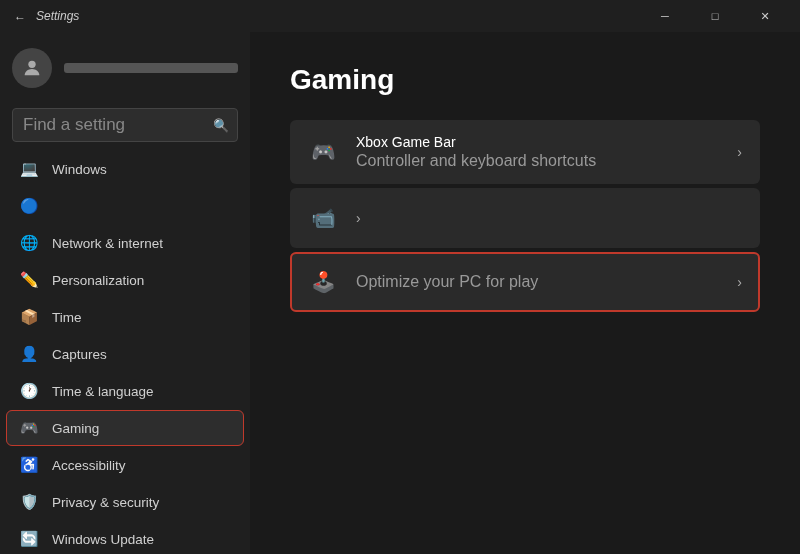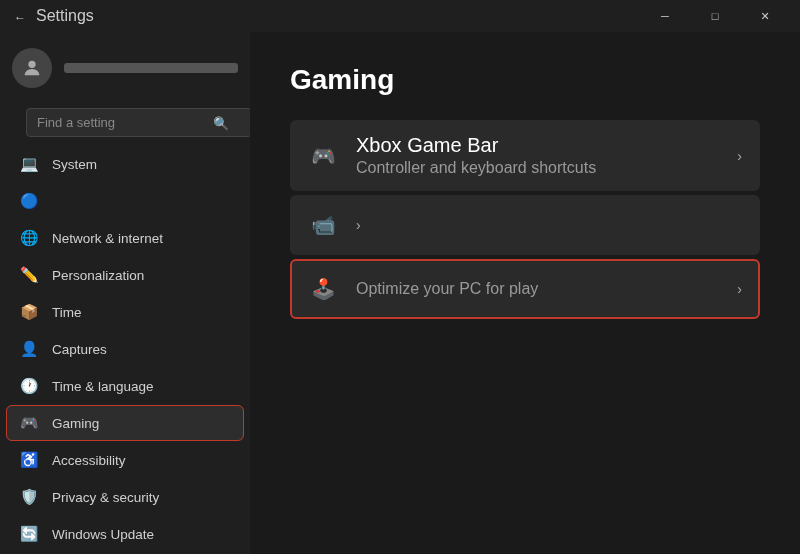--- a/index.html
+++ b/index.html
@@ -33,22 +33,23 @@
       width: 16px;
       height: 16px;
       display: flex;
       align-items: center;
       justify-content: center;
       color: #ccc;
       font-size: 12px;
       cursor: pointer;
     }
     .titlebar-title {
-      font-size: 16px;
-      color: #ccc;
+      font-size: 12px;
+      color: #ccc;
+      font-style: italic;
     }
     .titlebar-controls {
       display: flex;
       gap: 4px;
     }
     .titlebar-btn {
       width: 46px;
       height: 32px;
       display: flex;
       align-items: center;
@@ -106,23 +107,22 @@
       margin: 4px 12px 8px;
       position: relative;
     }
     .search-input {
       width: 100%;
       background: #2d2d2d;
       border: 1px solid #444;
       border-radius: 4px;
       padding: 6px 32px 6px 10px;
       color: #ccc;
-      font-size: 13px;
+      font-size: 17px;
       outline: none;
-      margin-left: 14px;
     }
     .search-input::placeholder { color: #888; }
     .search-icon-wrap {
       position: absolute;
       right: 8px;
       top: 50%;
       transform: translateY(-50%);
       color: #888;
       font-size: 13px;
     }
@@ -187,21 +187,21 @@
       height: 32px;
       display: flex;
       align-items: center;
       justify-content: center;
       flex-shrink: 0;
       font-size: 20px;
       color: #ccc;
     }
     .setting-text { flex: 1; }
     .setting-title {
-      font-size: 20px;
+      font-size: 14px;
       font-weight: 500;
       color: #fff;
       margin-bottom: 2px;
     }
     .setting-subtitle {
       font-size: 16px;
       color: #999;
     }
     .chevron {
       color: #aaa;
@@ -238,21 +238,21 @@
     </div>
 
     <div class="search-box">
       <input class="search-input" type="text" placeholder="Find a setting" style="">
       <div class="search-icon-wrap">🔍</div>
     </div>
 
     <div id="nav-container">
         <div class="nav-item">
     <span class="nav-icon">💻</span>
-    <span>System</span>
+    <span>Windows</span>
   </div>
         <div class="nav-item">
     <span class="nav-icon">🔵</span>
   </div>
         <div class="nav-item">
     <span class="nav-icon">🌐</span>
     <span>Network &amp; internet</span>
   </div>
         <div class="nav-item">
     <span class="nav-icon">✏️</span>

